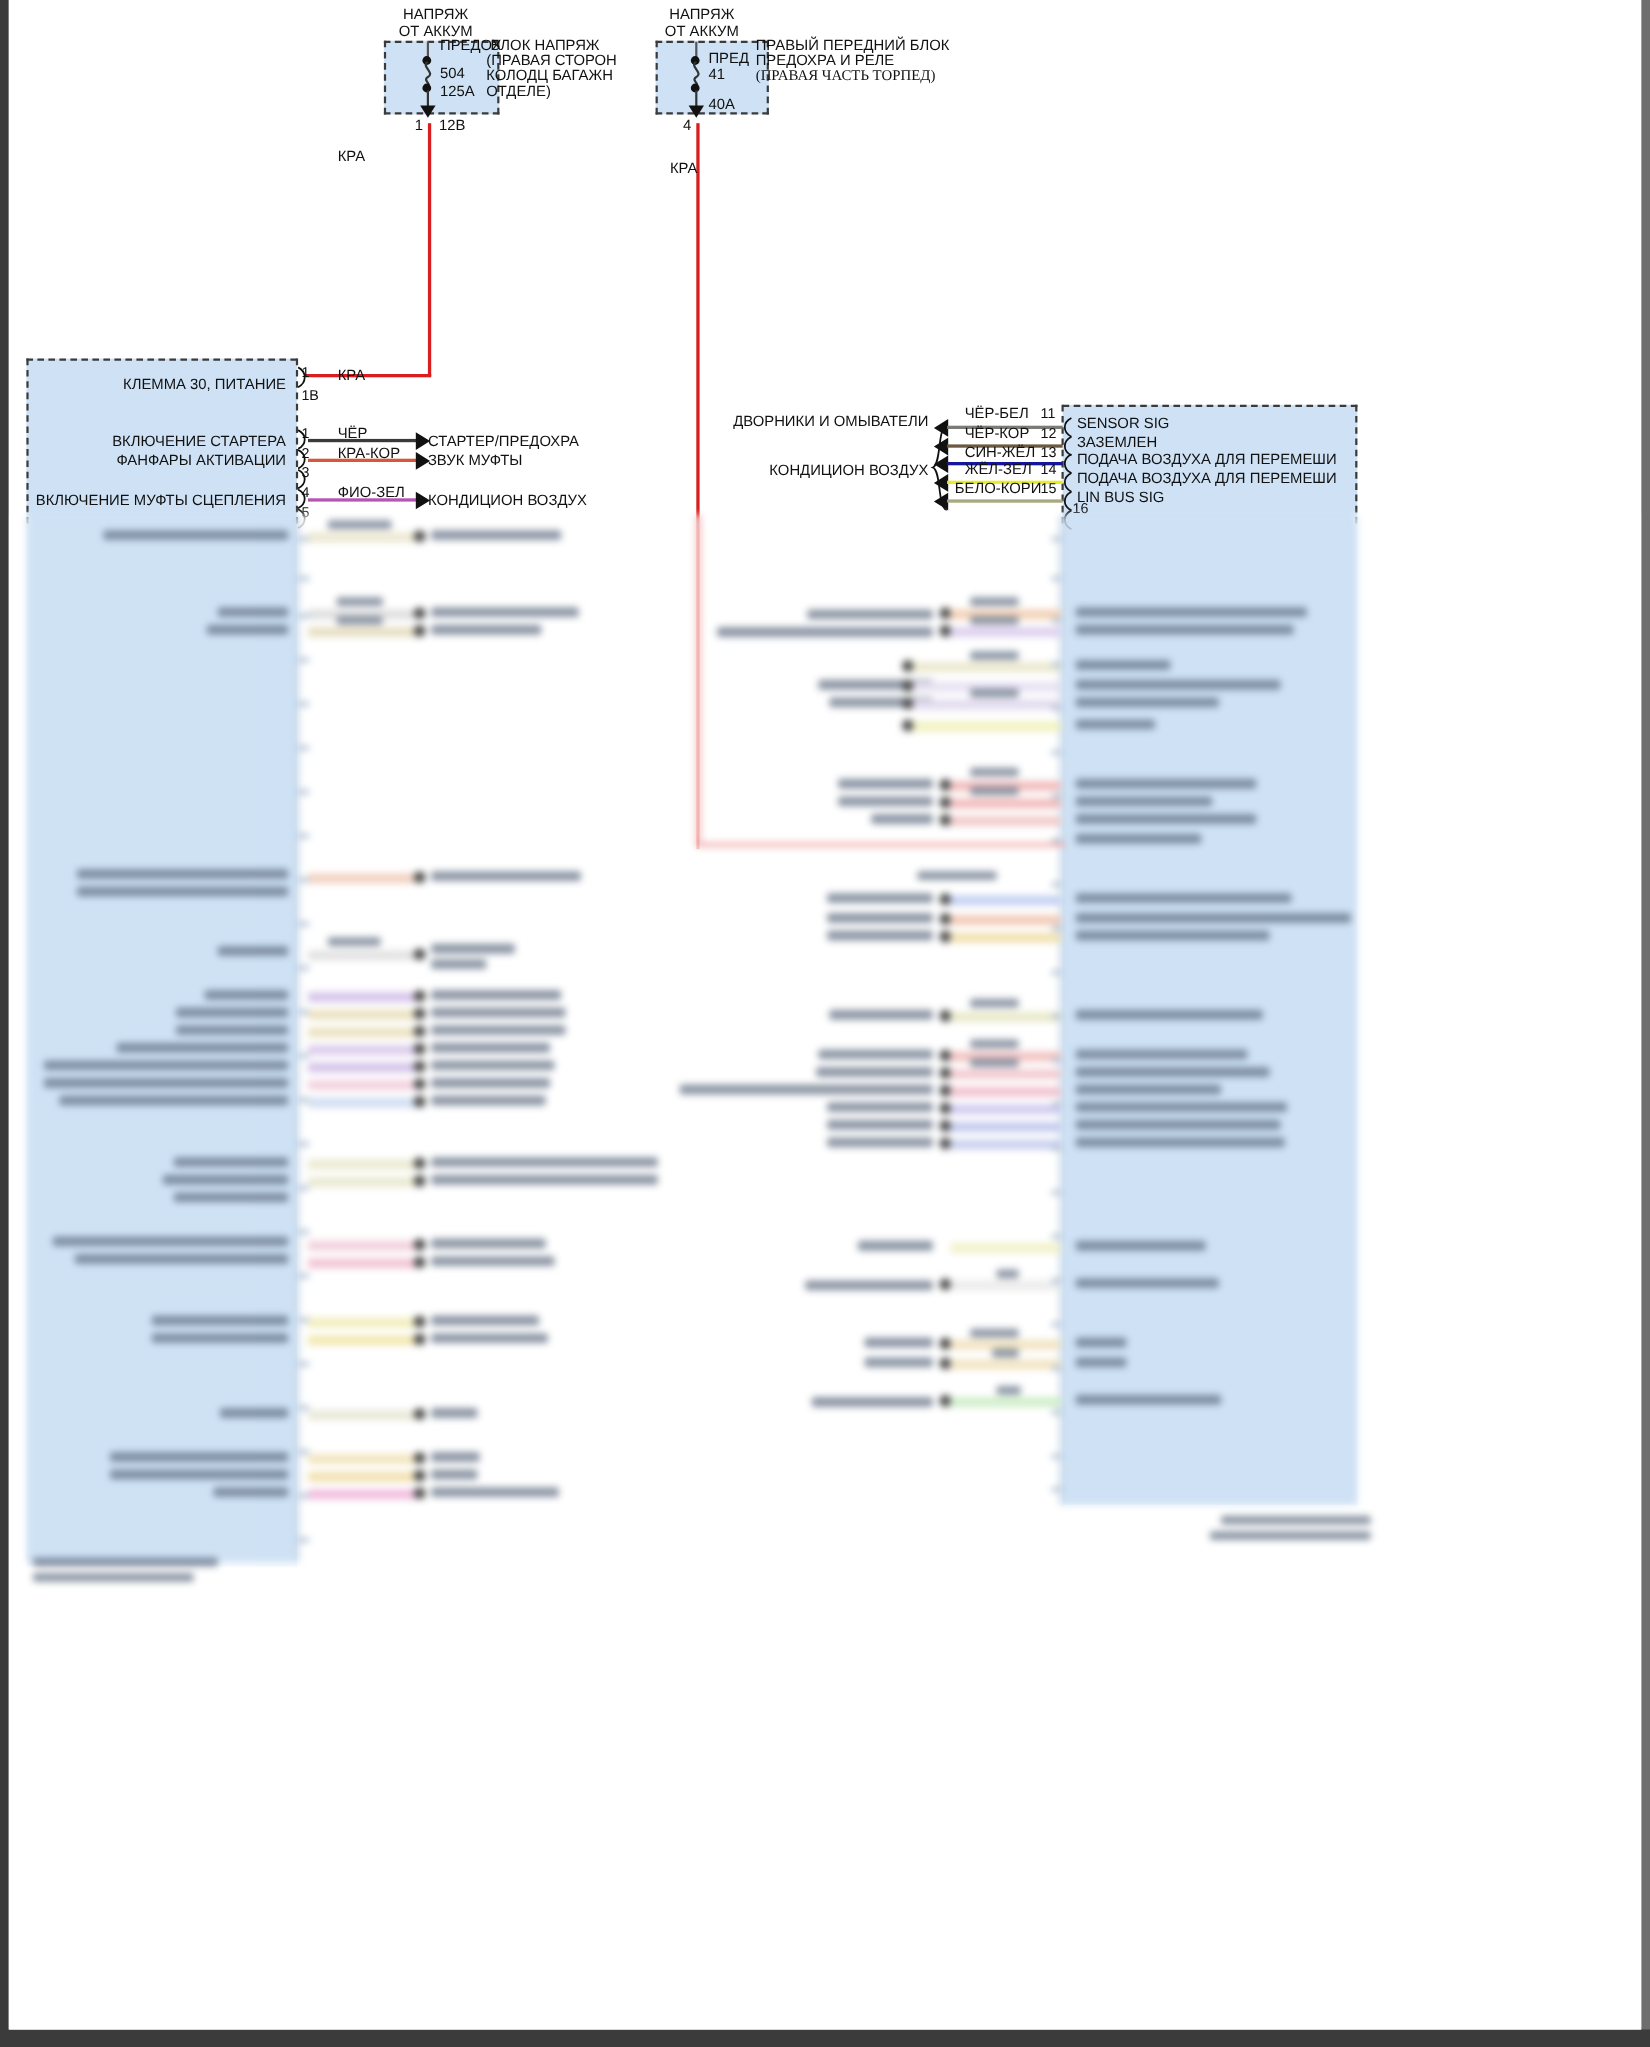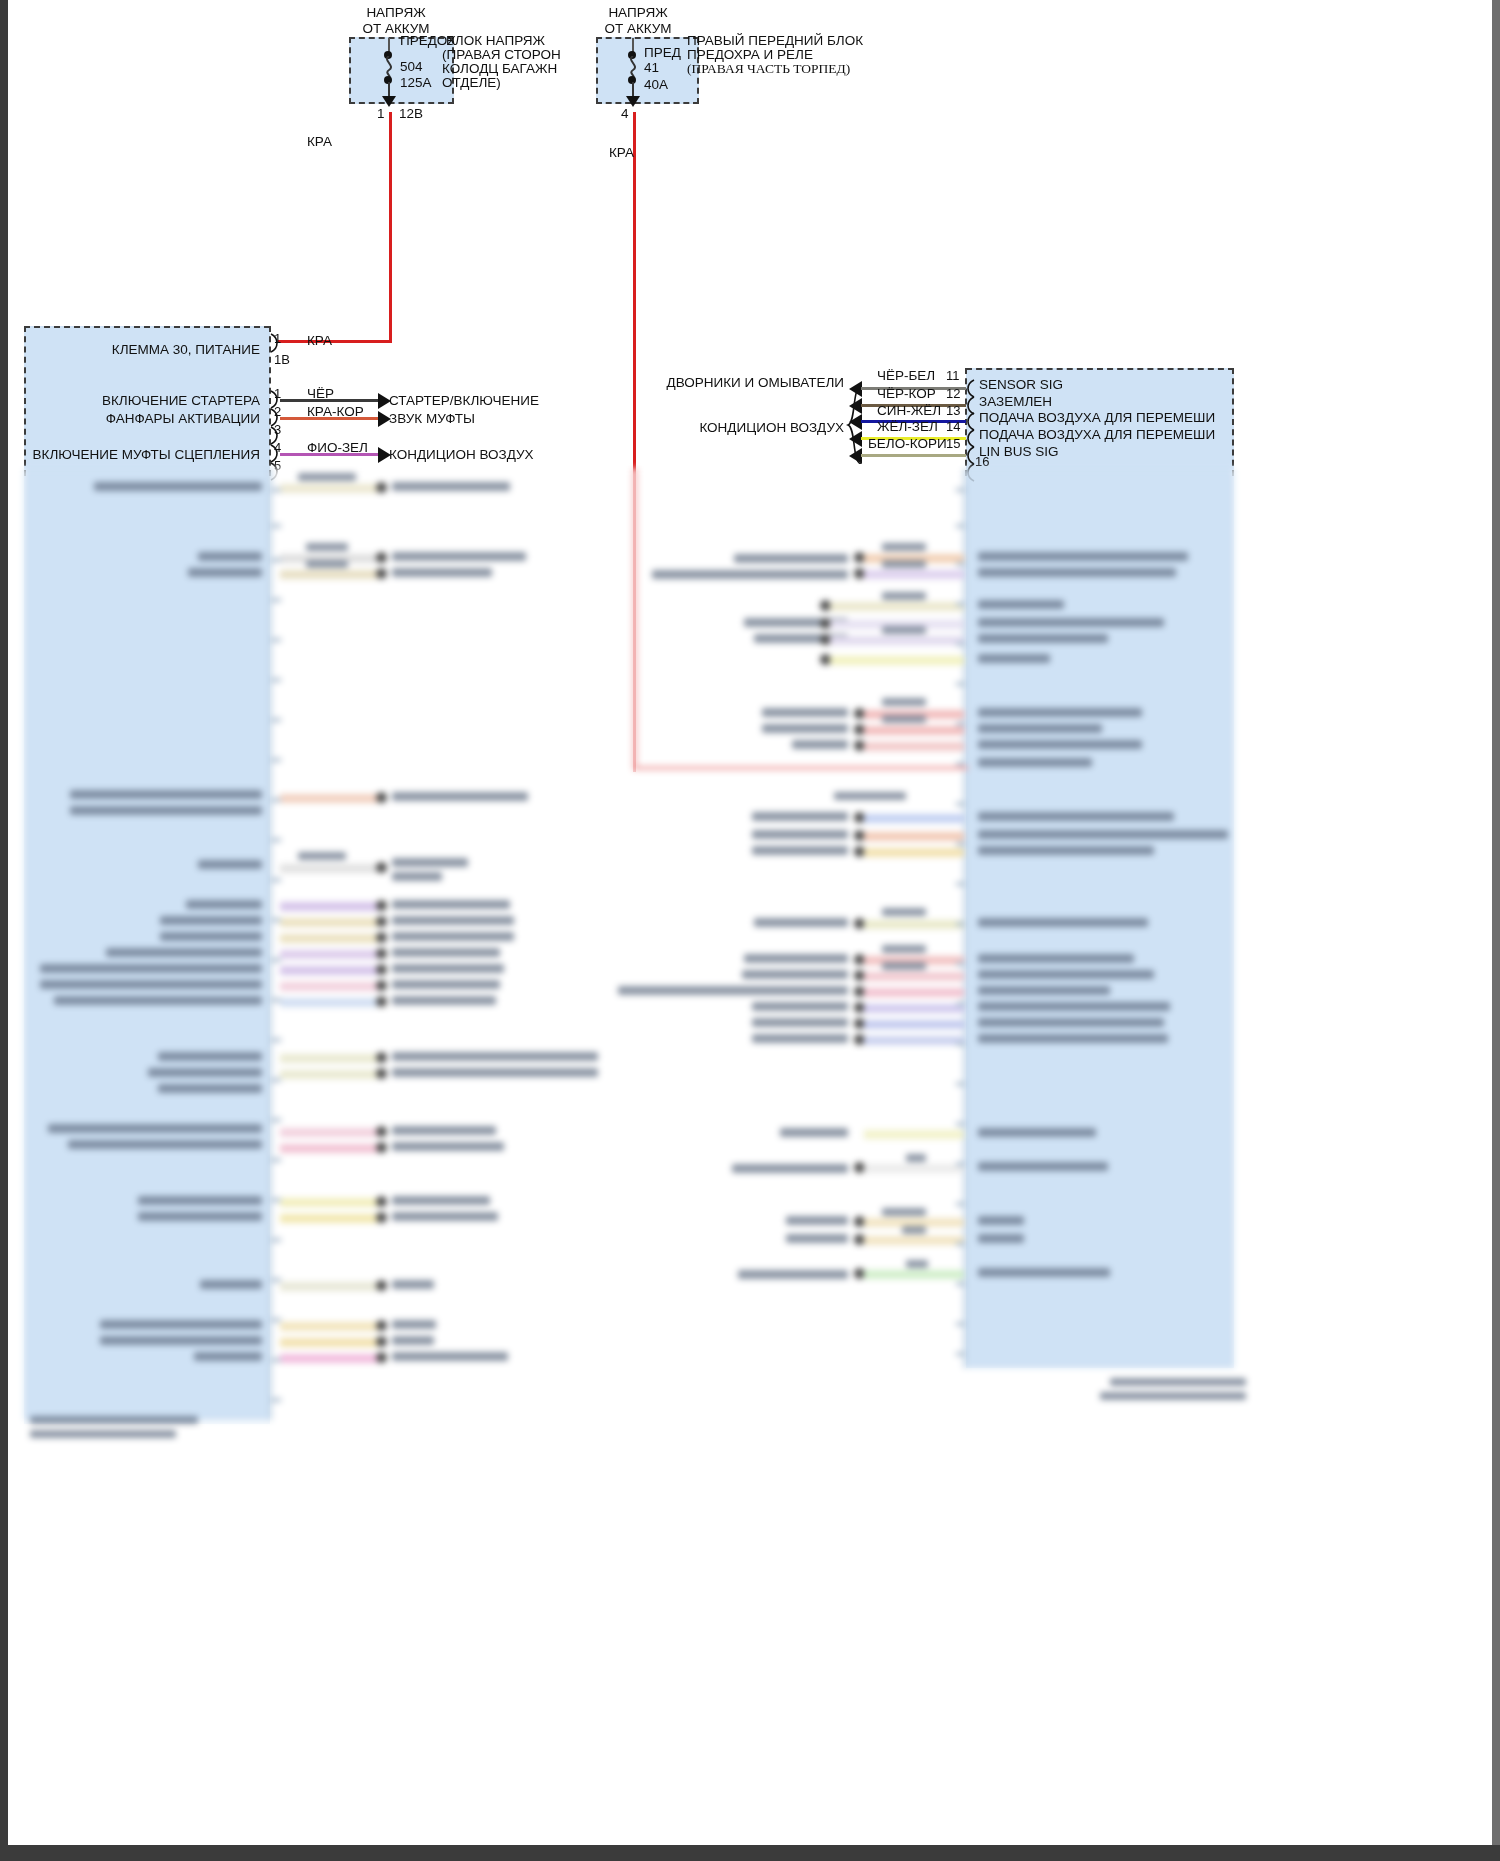--- a/index.html
+++ b/index.html
@@ -98,21 +98,21 @@
       <div class="dot" style="left:620px;top:51px;"></div>
       <svg class="abs" style="left:616px;top:56px;width:18px;height:22px;">
         <path d="M9 0 C 2 4, 16 10, 9 14 C 4 17, 12 20, 9 22" stroke="#333" stroke-width="2" fill="none"></path>
       </svg>
       <div class="dot" style="left:620px;top:76px;"></div>
       <div class="vline" style="left:624px;top:82px;height:18px;background:#333;"></div>
       <div class="arrowD" style="left:618px;top:96px;"></div>
 
       <div class="txt" style="left:636px;top:45px;">ПРЕД</div>
       <div class="txt" style="left:636px;top:60px;">41</div>
-      <div class="txt" style="left:636px;top:77px;">40A</div>
+      <div class="txt" style="left:636px;top:87px;">40A</div>
 
       <div class="txt" style="left:679px;top:33px;">ПРАВЫЙ ПЕРЕДНИЙ БЛОК</div>
       <div class="txt" style="left:679px;top:47px;">ПРЕДОХРА И РЕЛЕ</div>
       <div class="txt" style="left:679px;top:61px;font-family:Liberation Serif, serif;">(ПРАВАЯ ЧАСТЬ ТОРПЕД)</div>
 
       <div class="txt" style="left:613px;top:106px;">4</div>
 
       <div class="vline redw" style="left:625px;top:112px;height:660px;width:3px;"></div>
       <div class="wirelbl" style="left:601px;top:145px;">КРА</div>
     </div>
@@ -132,21 +132,21 @@
       <div class="wirelbl" style="left:299px;top:333px;">КРА</div>
 
       <div class="txt r" style="left:60px;top:393px;width:192px;">ВКЛЮЧЕНИЕ СТАРТЕРА</div>
       <svg class="abs" style="left:262px;top:390px;width:12px;height:19px;">
         <path d="M1 1 C 9 5, 9 14, 1 18" stroke="#111" stroke-width="1.6" fill="none"></path>
       </svg>
       <div class="pin" style="left:266px;top:386px;">1</div>
       <div class="hline blackw" style="left:272px;top:399px;width:100px;height:3px;"></div>
       <div class="arrowR" style="left:370px;top:393px;"></div>
       <div class="wirelbl" style="left:299px;top:386px;">ЧЁР</div>
-      <div class="txt" style="left:381px;top:393px;">СТАРТЕР/ВКЛЮЧЕНИЕ</div>
+      <div class="txt" style="left:381px;top:393px;">СТАРТЕР/ПРЕДОХРА</div>
 
       <div class="txt r" style="left:60px;top:411px;width:192px;">ФАНФАРЫ АКТИВАЦИИ</div>
       <svg class="abs" style="left:262px;top:408px;width:12px;height:19px;">
         <path d="M1 1 C 9 5, 9 14, 1 18" stroke="#111" stroke-width="1.6" fill="none"></path>
       </svg>
       <div class="pin" style="left:266px;top:404px;">2</div>
       <div class="hline orangew" style="left:272px;top:417px;width:100px;height:3px;"></div>
       <div class="arrowR" style="left:370px;top:411px;"></div>
       <div class="wirelbl" style="left:299px;top:404px;">КРА-КОР</div>
       <div class="txt" style="left:381px;top:411px;">ЗВУК МУФТЫ</div>

